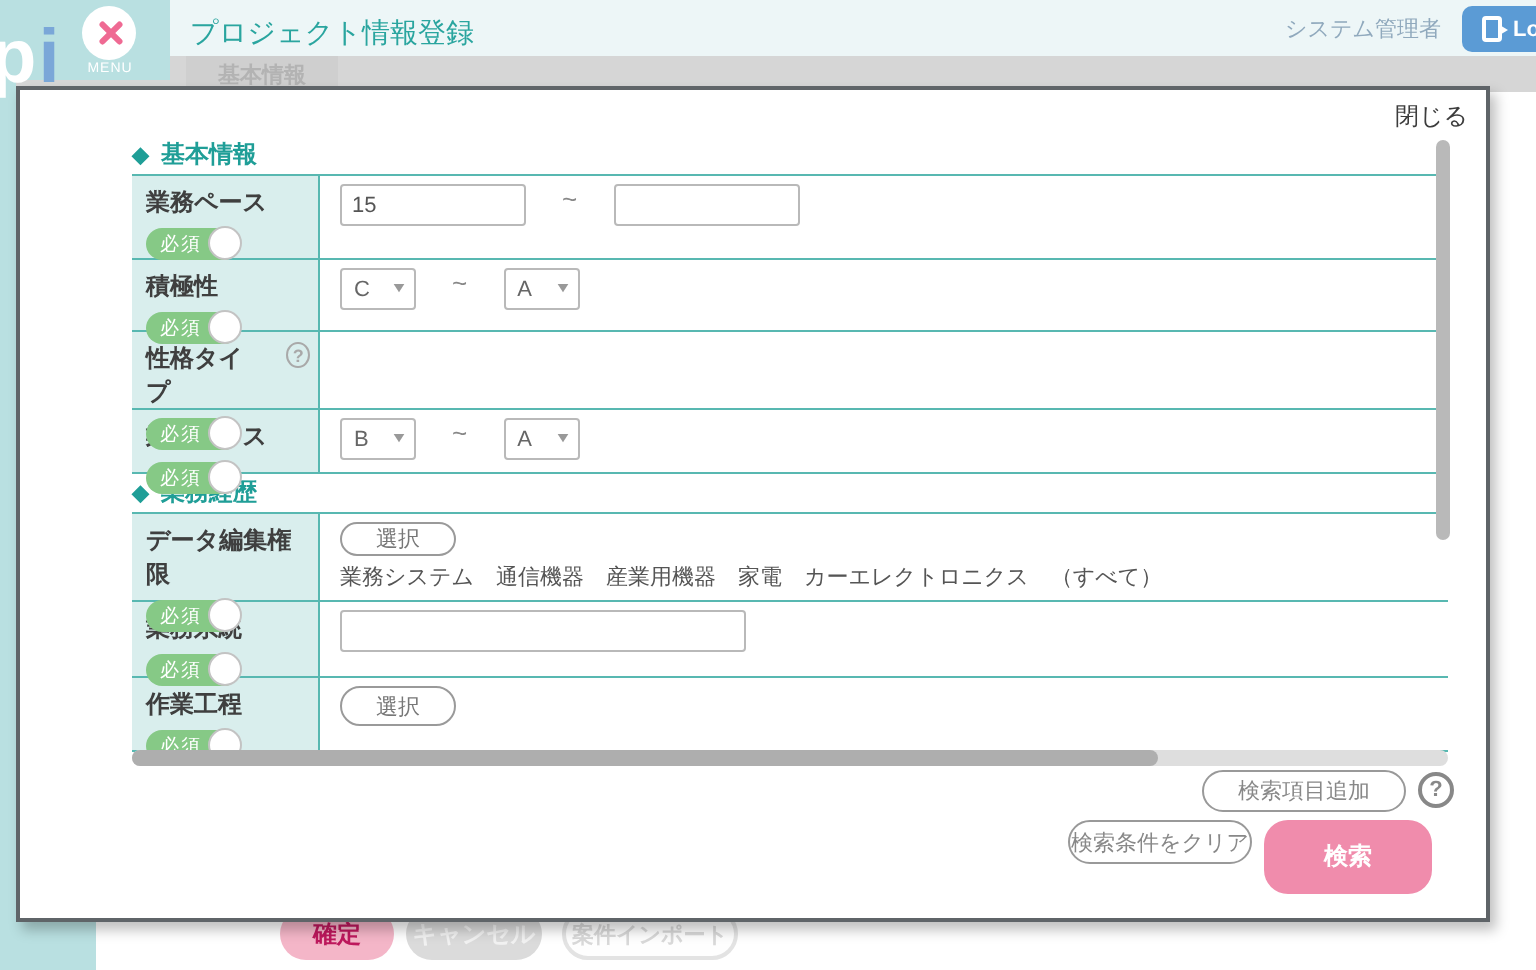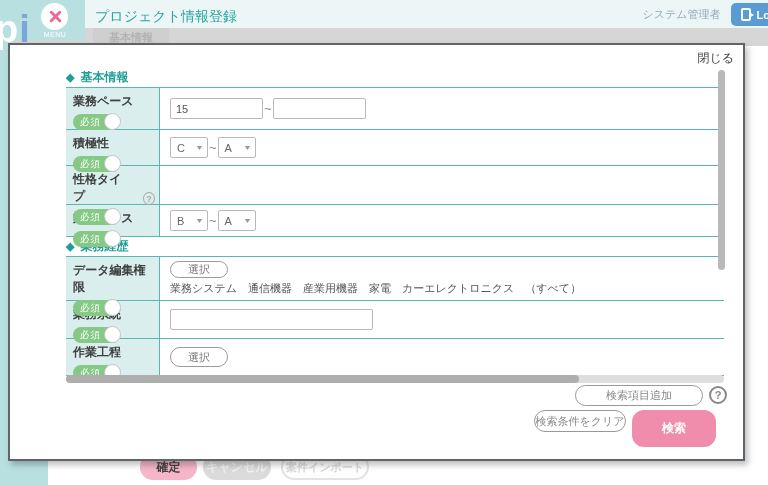--- a/index.html
+++ b/index.html
@@ -38,43 +38,43 @@
   .door { width:10px; height:13px; border:2px solid #ffffff; border-radius:2px; position:relative; }
   .door::after { content:""; position:absolute; right:-5px; top:2px; border-left:5px solid #ffffff; border-top:3px solid transparent; border-bottom:3px solid transparent; }
 
   .tabs { position:absolute; left:93px; top:28px; height:18px; display:flex; gap:2px; z-index:1; }
   .tab { padding:0 16px; font-size:11px; font-weight:bold; display:flex; align-items:center; color:#b3b3b3; background:#cfcfcf; cursor:pointer; }
   .tab.active { background:#ffffff; color:#75London8b98; color:#75808b; }
 
   
   .bg-btn { position:absolute; top:454px; height:26px; border-radius:13px; font-size:12px; font-weight:bold;
     display:flex; align-items:center; justify-content:center; z-index:3; cursor:pointer; }
-  .bg-confirm { left:140px; width:57px; background:#f4b6c8; color:#404040;font-family:Liberation Mono, monospace; }
+  .bg-confirm { left:140px; width:57px; background:#f4b6c8; color:#be185d;font-family:Liberation Mono, monospace; }
   .bg-cancel { left:203px; width:68px; background:#dbdbdb; color:#f2f2f2; }
   .bg-import { left:281px; width:88px; background:#fefefe; border:2px solid #e3e3e3; color:#d9d9d9; font-size:11px; }
 
   
   .modal { position:absolute; left:8px; top:43px; width:737px; height:418px; background:#ffffff;
     border:2px solid #5f6468; box-shadow:3px 4px 6px rgba(0,0,0,.25); z-index:10; }
   .close-link { position:absolute; top:5px; right:9px; font-size:12px; color:#3c3c3c; cursor:pointer; }
 
   .ftable { position:absolute; left:56px; top:22px; width:658px; border-bottom:1px solid #58b8b1; }
   .sect { height:20px; display:flex; align-items:center; gap:6px; font-size:12px; font-weight:bold; color:#1f9e97; }
   .sect .diamond { font-size:11px; }
   .trow { display:flex; border-top:1px solid #58b8b1; }
   .lcell { width:94px; background:#d9eeed; border-right:1px solid #58b8b1; padding:5px 4px 4px 7px; }
-  .flabel-row { display:flex; align-items:flex-end; gap:16px; }
+  .flabel-row { display:flex; align-items:flex-start; gap:16px; }
   .flabel { font-size:12px; font-weight:bold; color:#3f3f3f; }
   .qicon { width:13px; height:13px; border-radius:50%; border:1.5px solid #a9a9a9; color:#a9a9a9; font-size:9px; font-weight:bold;
     display:flex; align-items:center; justify-content:center; }
   .toggle { margin-top:4px; position:relative; width:47px; height:16px; border-radius:8px; background:#86c986; cursor:pointer; }
   .tg-txt { position:absolute; left:7px; top:2px; font-size:9.5px; color:#ffffff; letter-spacing:1px; }
   .tg-knob { position:absolute; right:-1px; top:-1px; width:17px; height:17px; border-radius:50%; background:#ffffff; border:1px solid #c3c3c3; }
 
-  .ccell { flex:1; display:flex; align-items:center; gap:1px; padding:4px 10px; }
+  .ccell { flex:1; display:flex; align-items:flex-start; gap:18px; padding:4px 10px; }
   .ccell.col { flex-direction:column; align-items:flex-start; justify-content:center; gap:3px; }
 
   .txt { height:21px; border:1px solid #b9b9b9; border-radius:2px; font-size:11px; padding:0 5px; color:#555;
     font-family:"Liberation Sans", sans-serif; width:93px; }
   .txt.wide { width:203px; }
   .tilde { font-size:13px; color:#888; }
   .sel { height:21px; border:1px solid #b9b9b9; border-radius:2px; background:#fff; display:flex; align-items:center;
     justify-content:space-between; padding:0 4px 0 6px; font-size:11px; color:#666; cursor:pointer; }
   .sel-s { width:38px; }
   .sel-m { width:100px; }
@@ -83,21 +83,21 @@
   .pick-btn { width:58px; height:20px; border:1px solid #9a9a9a; border-radius:10px; background:#ffffff; color:#777;
     font-size:11px; display:flex; align-items:center; justify-content:center; cursor:pointer; }
   .cat-text { font-size:11px; color:#555; }
 
   .vscroll { position:absolute; right:18px; top:25px; width:7px; height:200px; border-radius:4px; background:#b9b9b9; cursor:pointer; }
   .hscroll { position:absolute; left:56px; top:330px; width:658px; height:8px; border-radius:4px; background:#dedede; cursor:pointer; }
   .hscroll .hthumb { width:78%; height:8px; border-radius:4px; background:#aeaeae; }
 
   .pill-btn { position:absolute; border-radius:12px; display:flex; align-items:center; justify-content:center; cursor:pointer;
     font-size:11px; }
-  .btn-add { right:40px; top:340px; width:128px; height:21px; border:1.5px solid #999; background:#fff; color:#888; }
+  .btn-add { right:40px; top:340px; width:102px; height:21px; border:1.5px solid #999; background:#fff; color:#888; }
   .btn-help { position:absolute; right:16px; top:341px; width:18px; height:18px; border-radius:50%; border:2px solid #888;
     color:#888; font-size:11px; font-weight:bold; display:flex; align-items:center; justify-content:center; cursor:pointer; }
   .btn-clear { right:117px; top:365px; width:92px; height:22px; border:1.5px solid #999; background:#fff; color:#888; }
   .btn-search { right:27px; top:365px; width:84px; height:37px; background:#f08cac; color:#ffffff; font-weight:bold; font-size:12px; }
 </style>
 </head>
 <body>
 
 <div class="header-light"></div>
 <div class="tab-band"></div>

